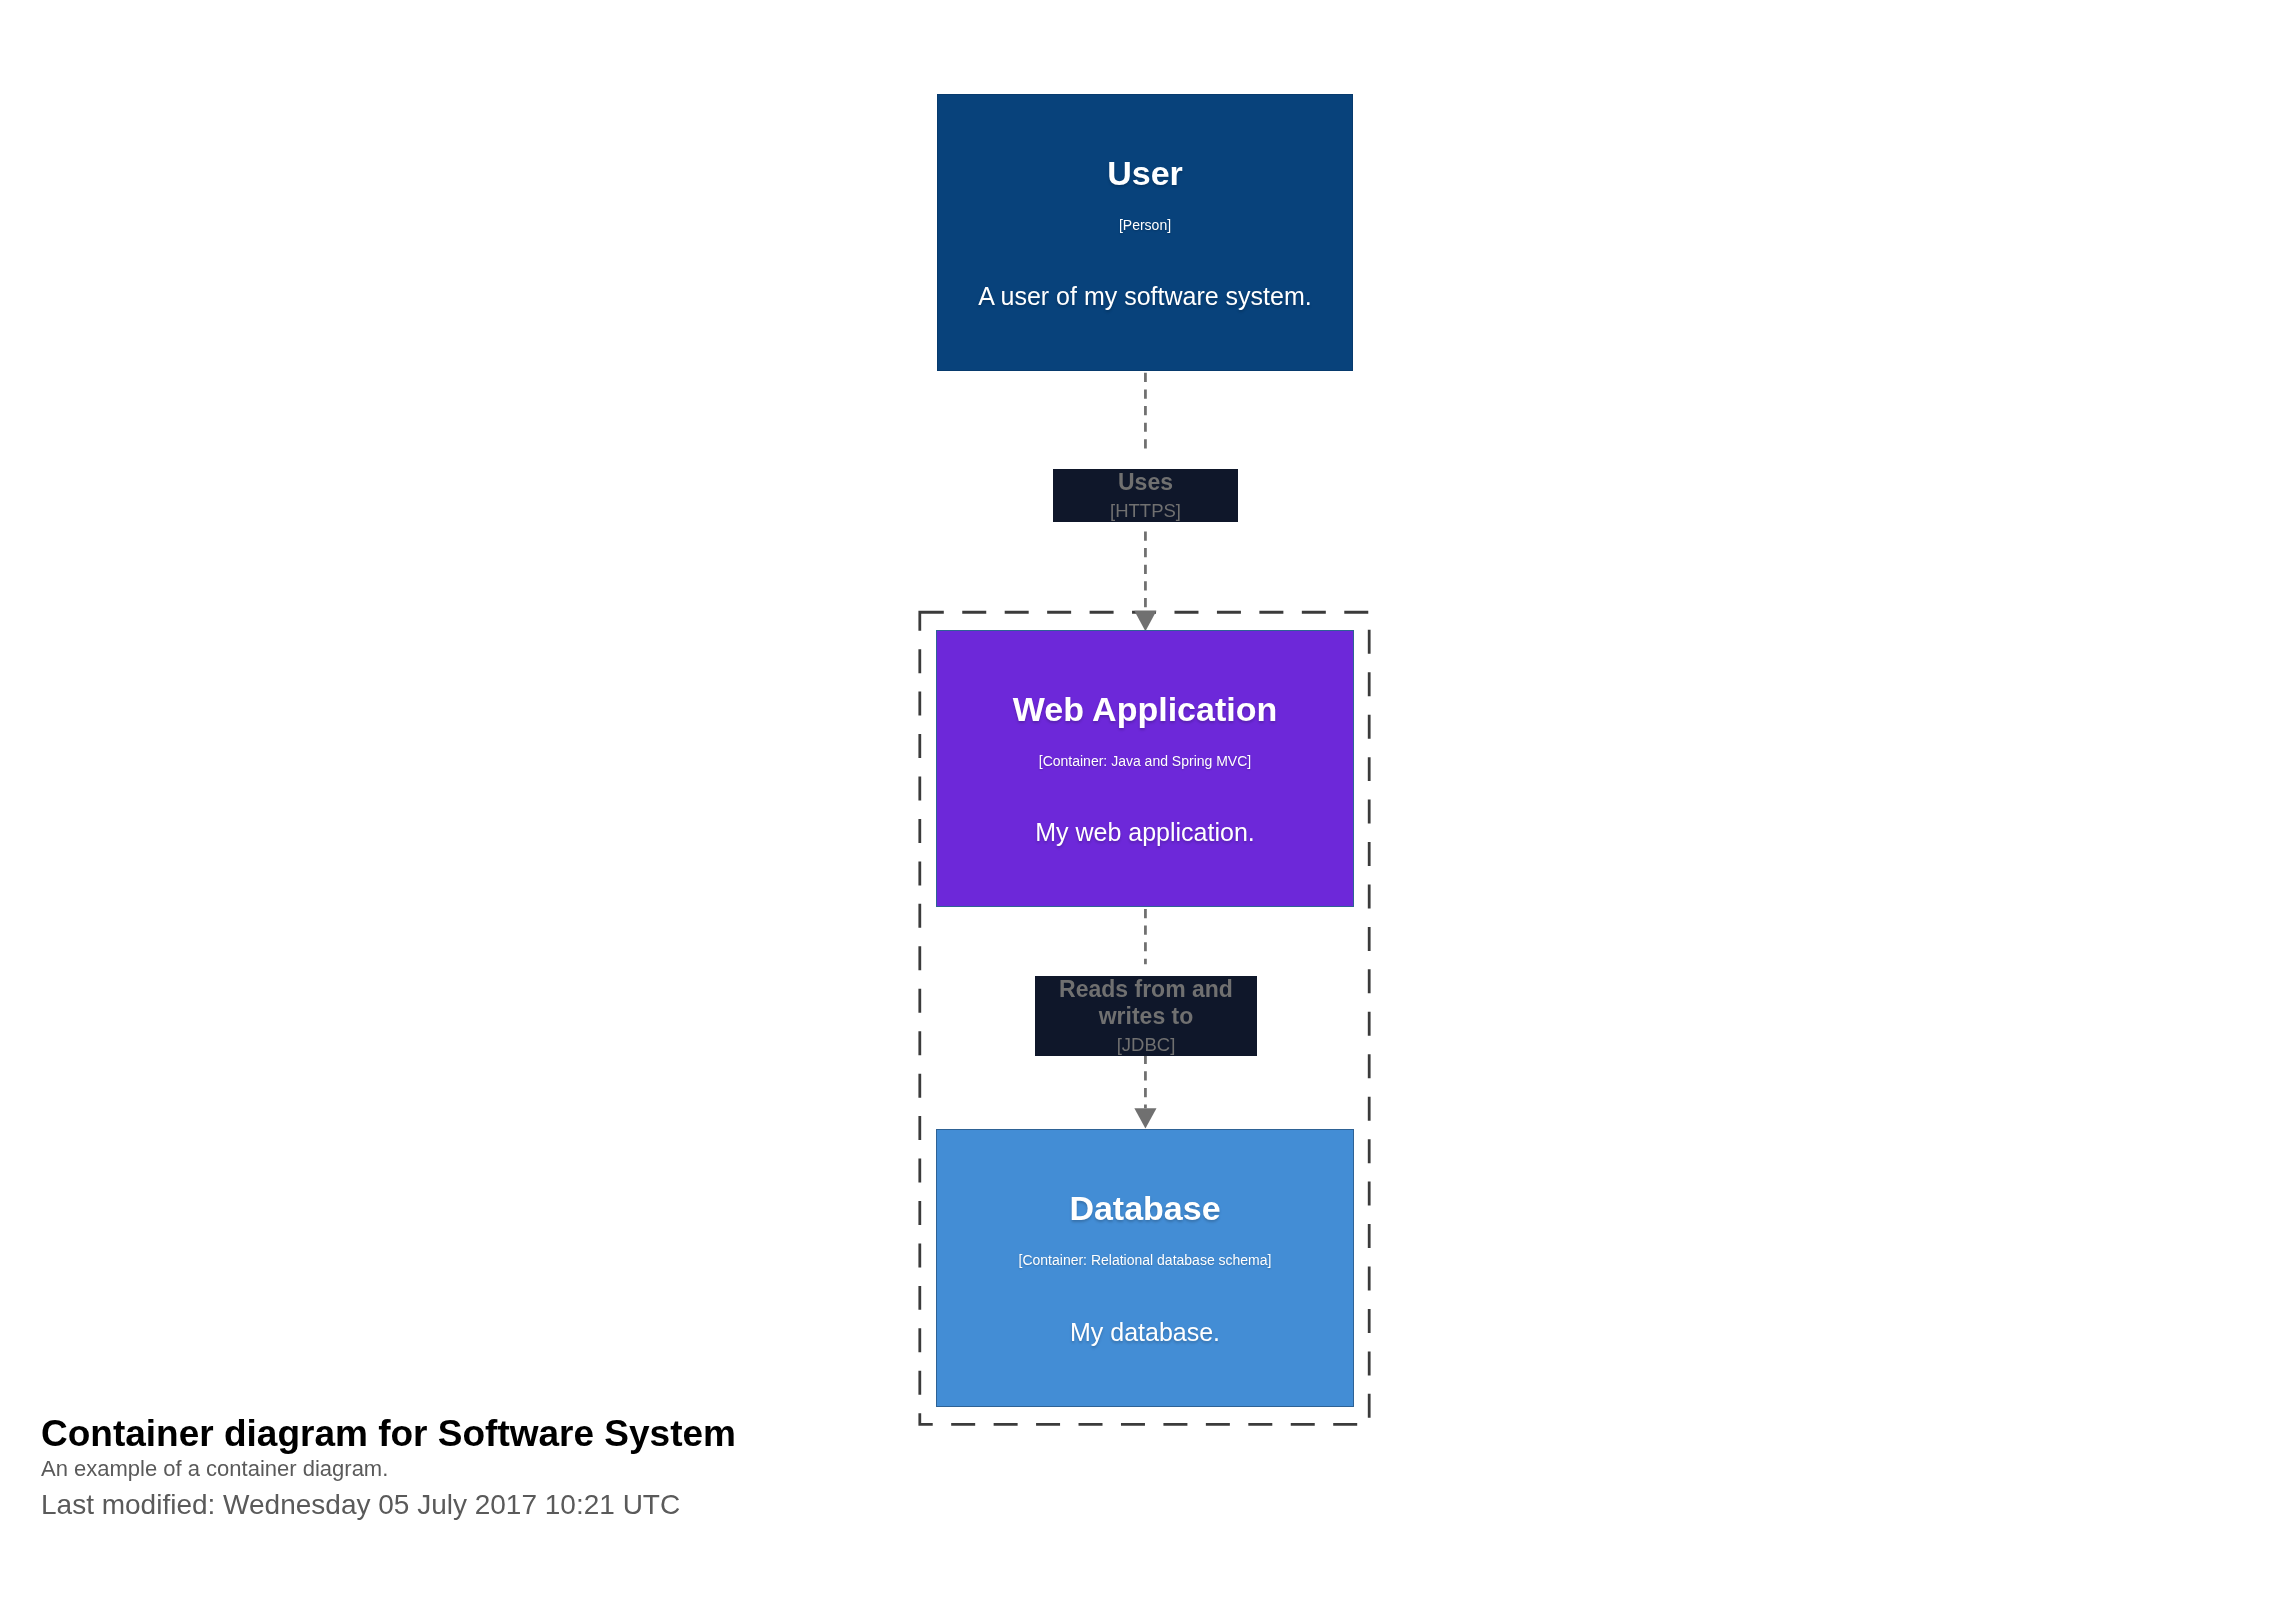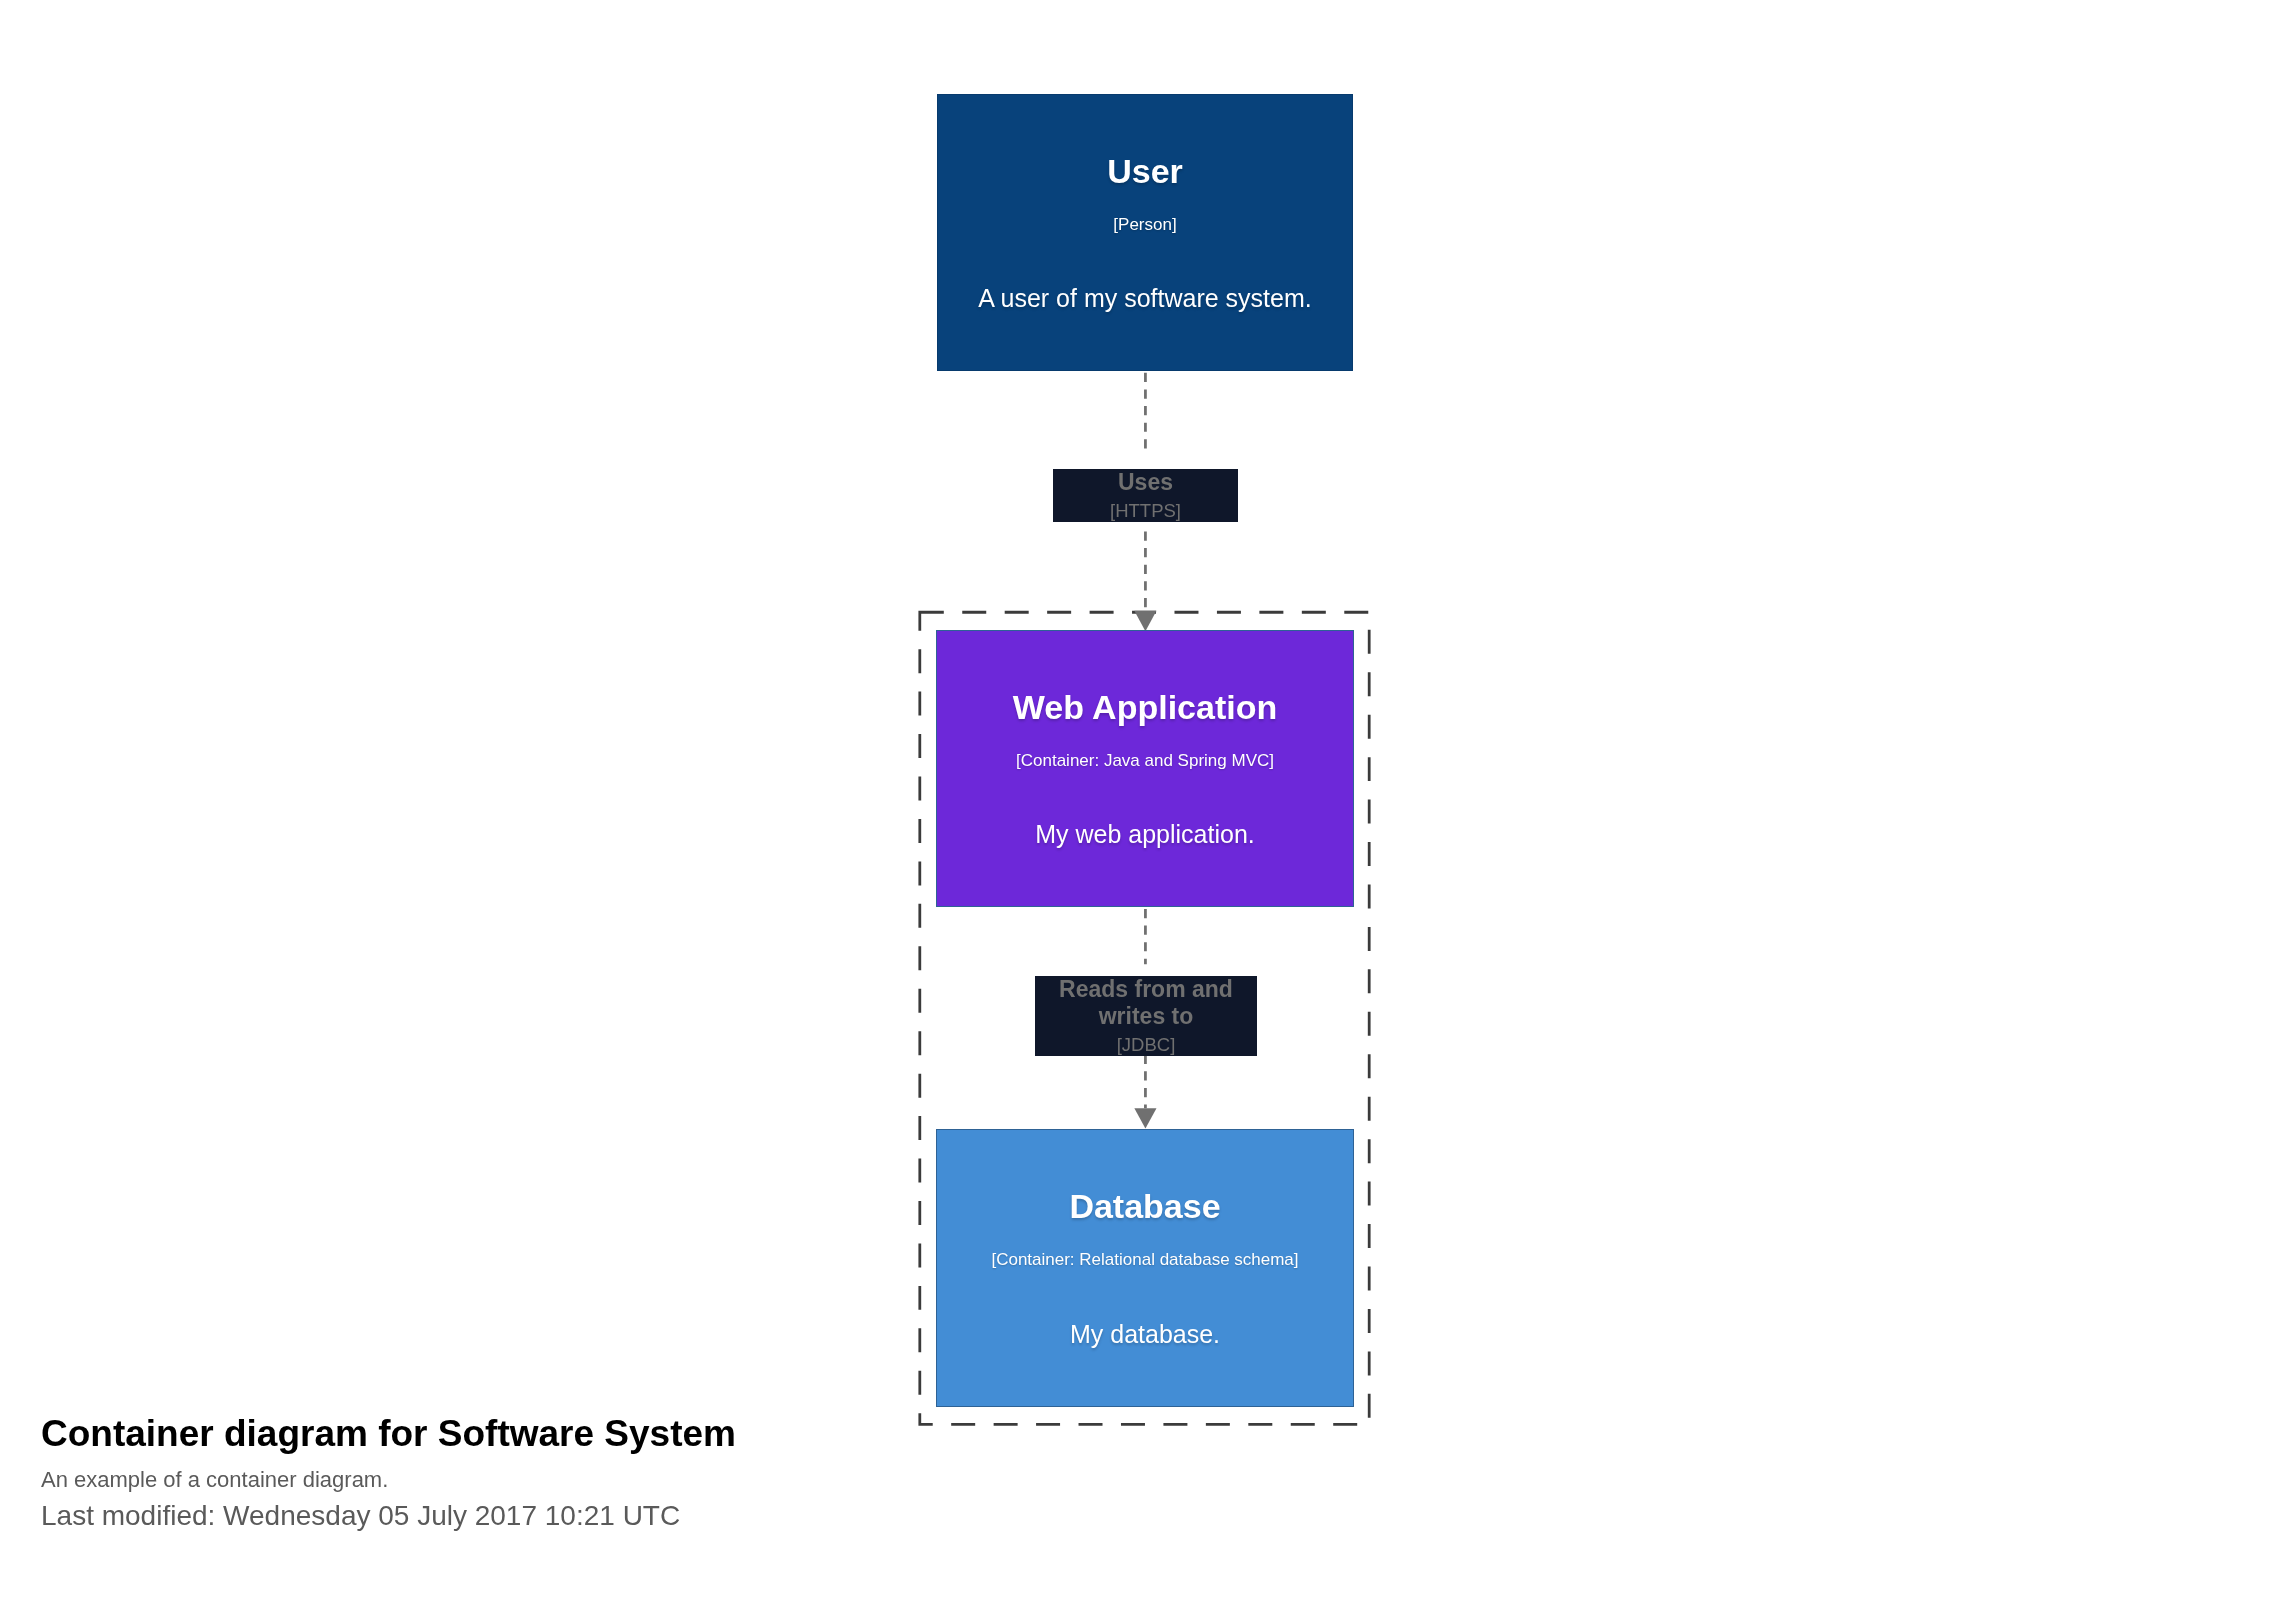--- a/index.html
+++ b/index.html
@@ -33,21 +33,21 @@
     padding: 18.5px 28px;
     gap: 20px;
   }
   .node .node-title {
     font-size: 34px;
     font-weight: 700;
     line-height: 1.15;
     text-shadow: 0 1.8px 2.8px rgba(0,0,0,0.2);
   }
   .node .node-meta {
-    font-size: 17px;
+    font-size: 14px;
     margin-top: 4px;
     text-shadow: 0 0.9px 1.8px rgba(0,0,0,0.2);
   }
   .node .node-desc {
     font-size: 25px;
     margin-top: 29.5px;
     text-shadow: 0 1.8px 2.8px rgba(0,0,0,0.2);
   }
 
   .node-user {
@@ -92,21 +92,20 @@
   }
   .diagram-title {
     font-size: 37px;
     font-weight: 700;
     color: #000000;
     line-height: 1.2;
   }
   .diagram-subtitle {
     font-size: 22px;
     color: #5a5a5a;
-    margin-top: 11px;
     line-height: 1.2;
   }
   .diagram-modified {
     font-size: 28px;
     color: #5a5a5a;
     margin-top: 5.5px;
     line-height: 1.2;
   }
 </style>
 </head>

